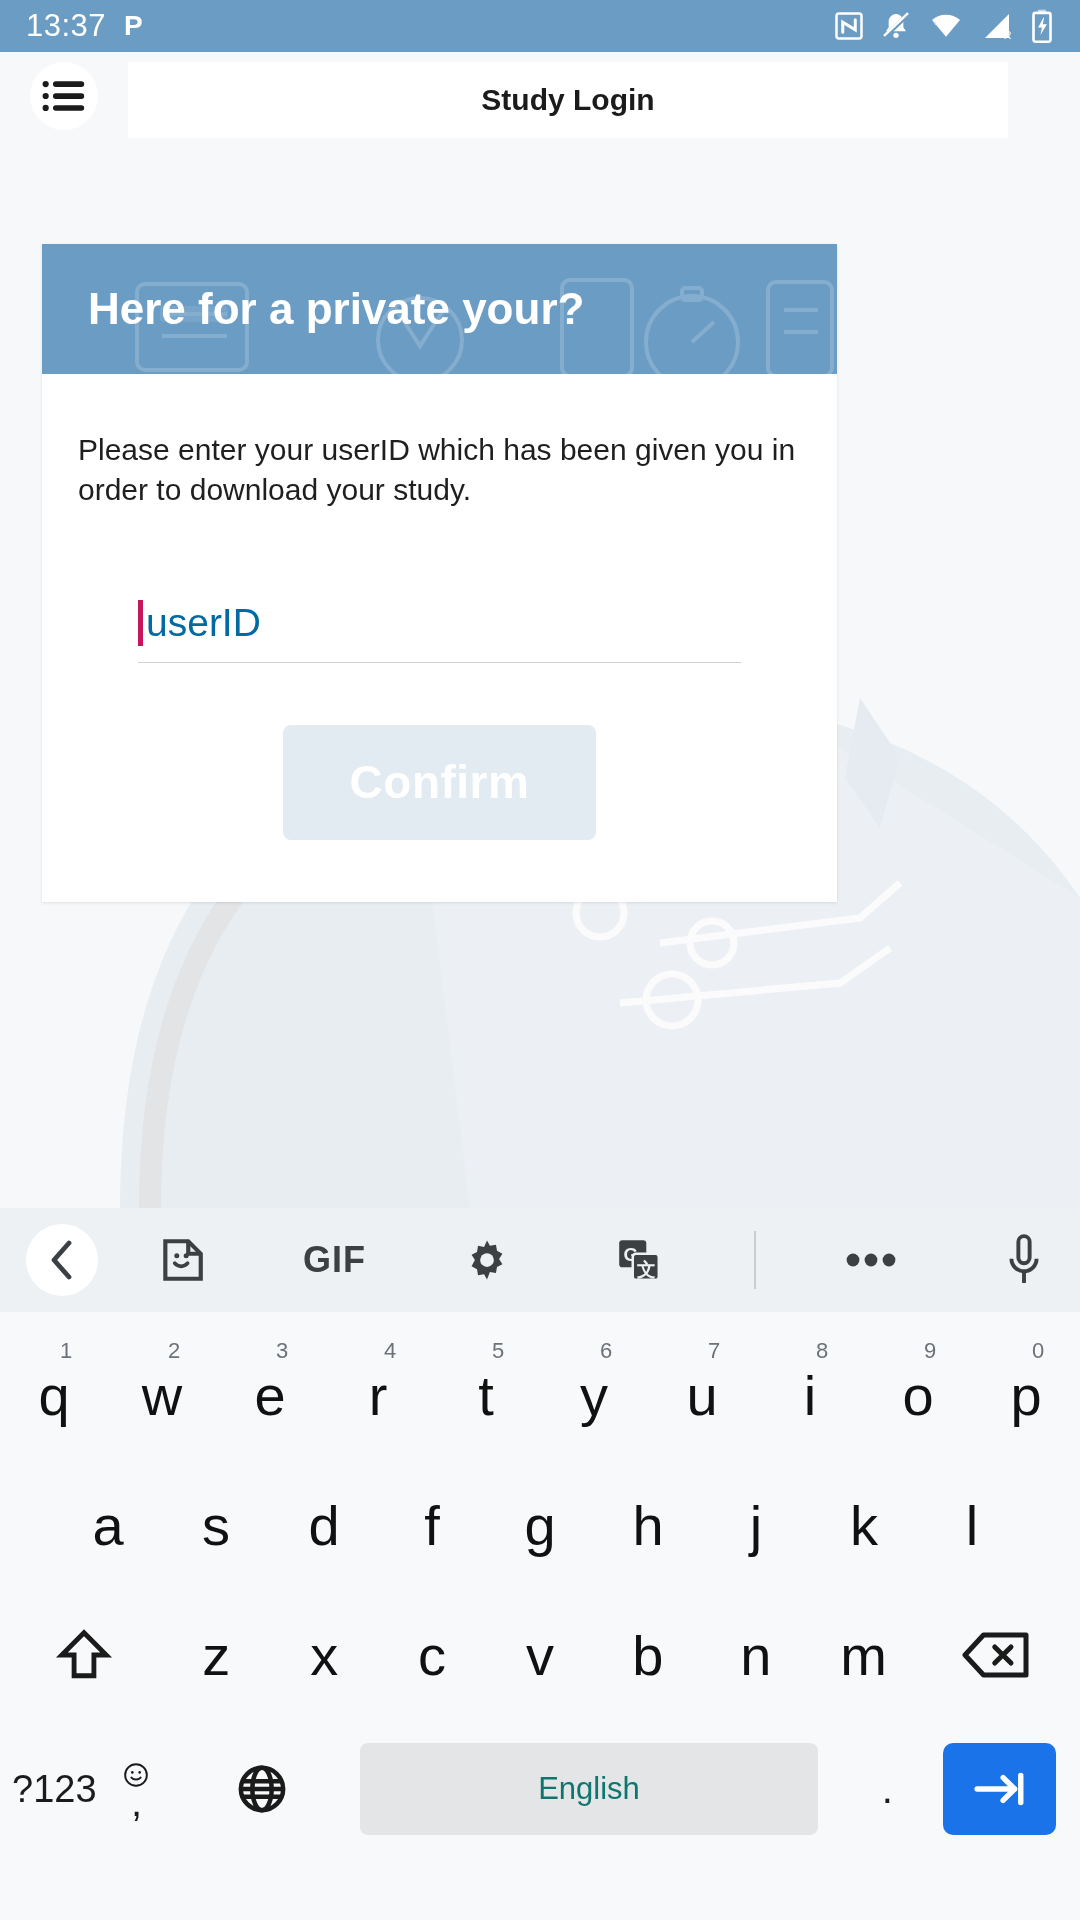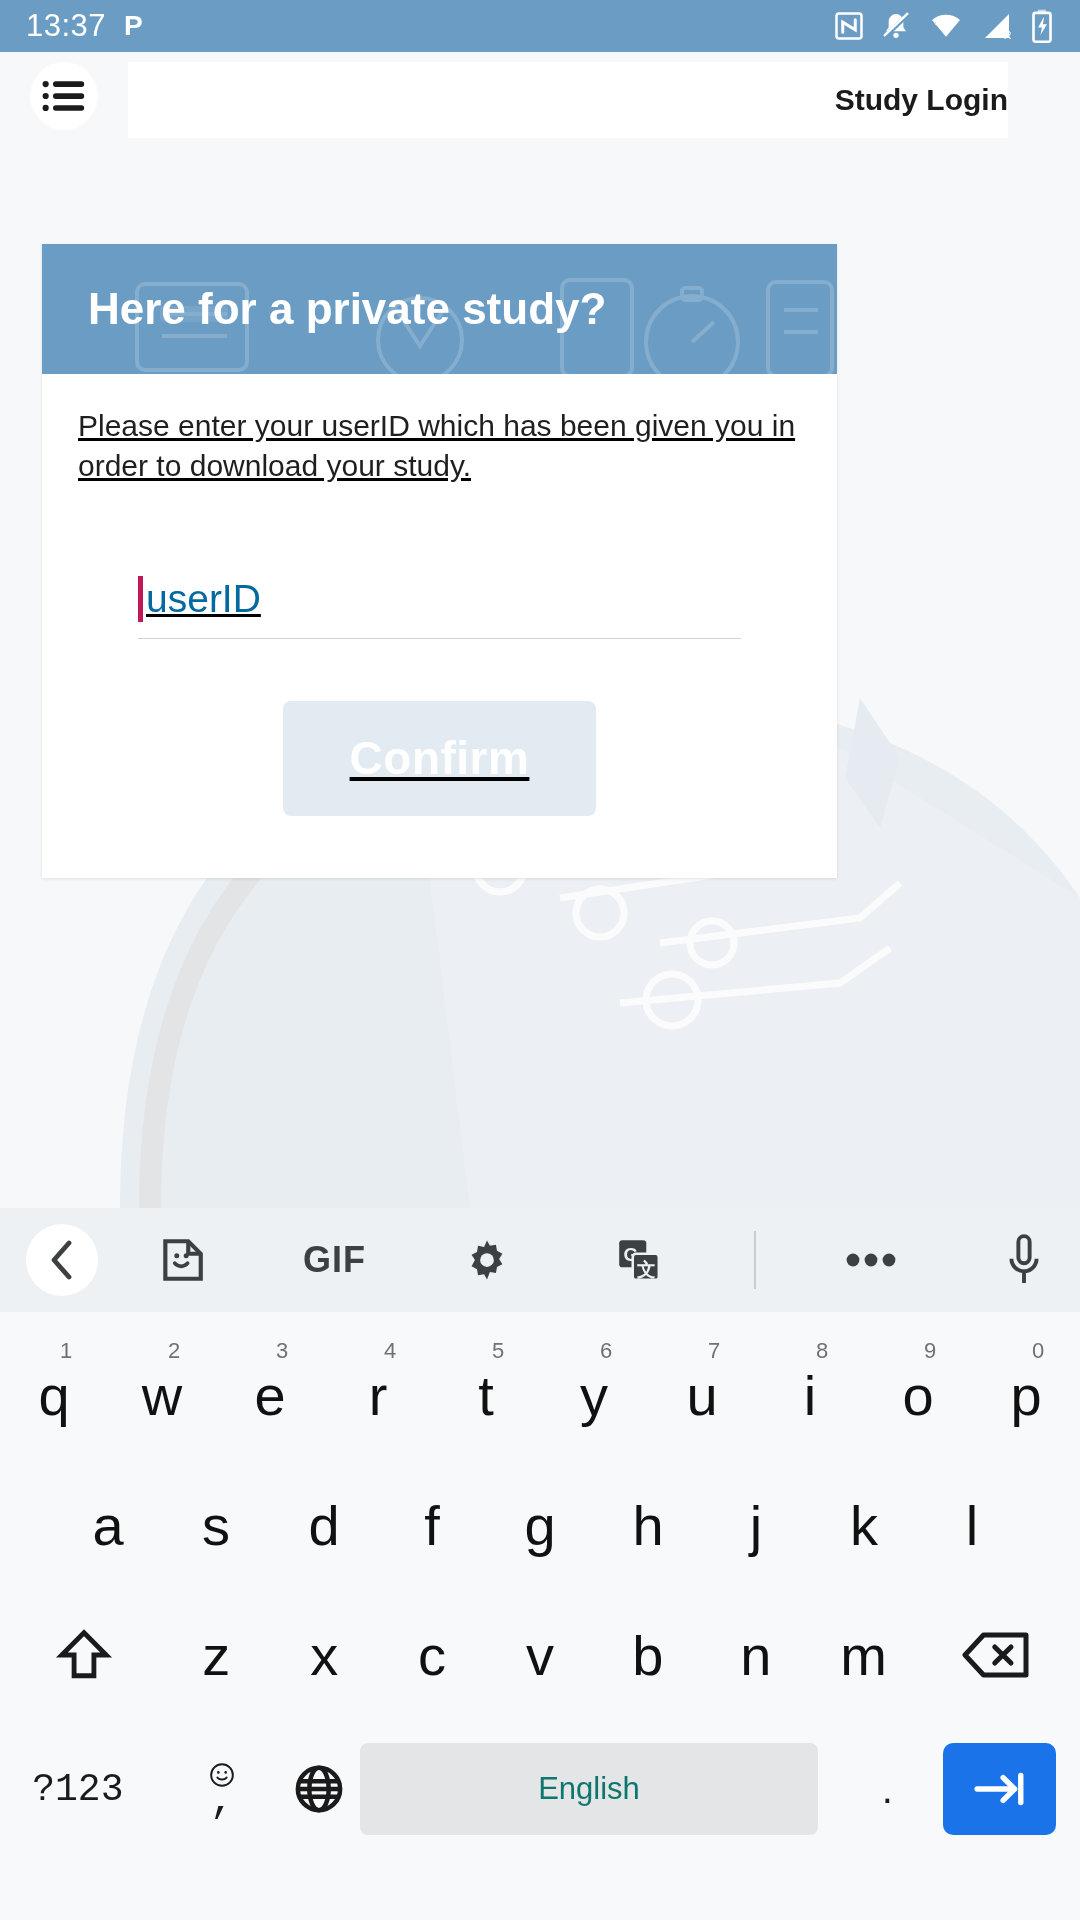--- a/index.html
+++ b/index.html
@@ -28,42 +28,42 @@
     position: absolute; top: 52px; left: 0; width: 1080px; height: 86px;
     background: #f7f8f9;
   }
   .menu-btn {
     position: absolute; left: 30px; top: 10px;
     width: 68px; height: 68px; border-radius: 50%;
     background: #ffffff; display: flex; align-items: center; justify-content: center;
   }
   .title-bar {
     position: absolute; left: 128px; top: 10px; width: 880px; height: 76px;
-    background: #ffffff; display: flex; align-items: center; justify-content: flex-end;
+    background: #ffffff; display: flex; align-items: center; justify-content: center;
   }
   .title-bar-text { font-size: 30px; font-weight: 700; color: #1b1b1b; }
 
   
   .bg-art { position: absolute; left: 0; top: 138px; width: 1080px; height: 1070px; overflow: hidden; }
 
   
   .card {
     position: absolute; left: 42px; top: 244px; width: 795px;
     background: #ffffff; box-shadow: 0 1px 3px rgba(0,0,0,.10);
   }
   .card-banner {
     position: relative; height: 130px; background: #6b9cc4;
     display: flex; align-items: center; overflow: hidden;
   }
   .card-banner-title {
     position: relative; z-index: 2;
     font-size: 44px; font-weight: 700; color: #ffffff; padding-left: 46px;
   }
   .banner-art { position: absolute; inset: 0; z-index: 1; opacity: .17; }
-  .card-body { padding: 32px 34px 62px 34px; background:#fff;text-decoration:underline; }
+  .card-body { padding: 56px 34px 62px 34px; background:#fff; }
   .card-text {
     font-size: 30px; line-height: 1.33; color: #1f1f1f; font-weight: 400;
     padding: 0 2px;
   }
   .field-wrap { margin: 74px 62px 0 62px; position: relative; }
   .field-row { display: flex; align-items: flex-end; height: 62px; }
   .caret { width: 5px; height: 46px; background: #c2185b; margin-right: 3px; }
   .field-placeholder { font-size: 39px; color: #0369a1; line-height: 46px; }
   .field-underline { height: 1px; background: #d2d2d2; margin-top: 16px; }
   .confirm-wrap { display: flex; justify-content: center; margin-top: 62px; }
@@ -112,21 +112,21 @@
   .space-key {
     flex: 4.1; height: 92px; background: #e3e5e7; border-radius: 8px;
     display: flex; align-items: center; justify-content: center; margin: 0 14px;
   }
   .space-label { font-size: 31px; color: #0f766e; }
   .period-key { flex: 1; display:flex; align-items:center; justify-content:center; font-size: 40px; color:#1b1b1b; }
   .enter-key {
     width: 113px; height: 92px; background: #1a73e8; border-radius: 10px;
     display: flex; align-items: center; justify-content: center; margin-right: 12px;
   }
-  .f1 { flex: 1; display:flex; align-items:center; justify-content:flex-end;font-family:Liberation Mono, monospace; }
+  .f1 { flex: 1; display:flex; align-items:center; justify-content:flex-start; }
 </style>
 </head>
 <body>
 
 <div class="screen">
 
   <div class="status-bar">
     <div class="status-left">
       <span class="status-time">13:37</span>
       <span class="status-p">P</span>
@@ -214,21 +214,21 @@
           <line x1="650" y1="98" x2="672" y2="78"></line>
           <rect x="640" y="44" width="20" height="12" rx="3"></rect>
           <rect x="726" y="38" width="64" height="94" rx="8"></rect>
           <line x1="742" y1="66" x2="776" y2="66"></line>
           <line x1="742" y1="88" x2="776" y2="88"></line>
         </g>
         <g fill="#ffffff" opacity=".5">
           <rect x="118" y="62" width="68" height="16" rx="4"></rect>
         </g>
       </svg>
-      <div class="card-banner-title">Here for a private study?</div>
+      <div class="card-banner-title">Here for a private your?</div>
     </div>
 
     <div class="card-body">
       <div class="card-text">Please enter your userID which has been given you in order to download your study.</div>
 
       <div class="field-wrap">
         <div class="field-row">
           <span class="caret"></span>
           <span class="field-placeholder">userID</span>
         </div>

